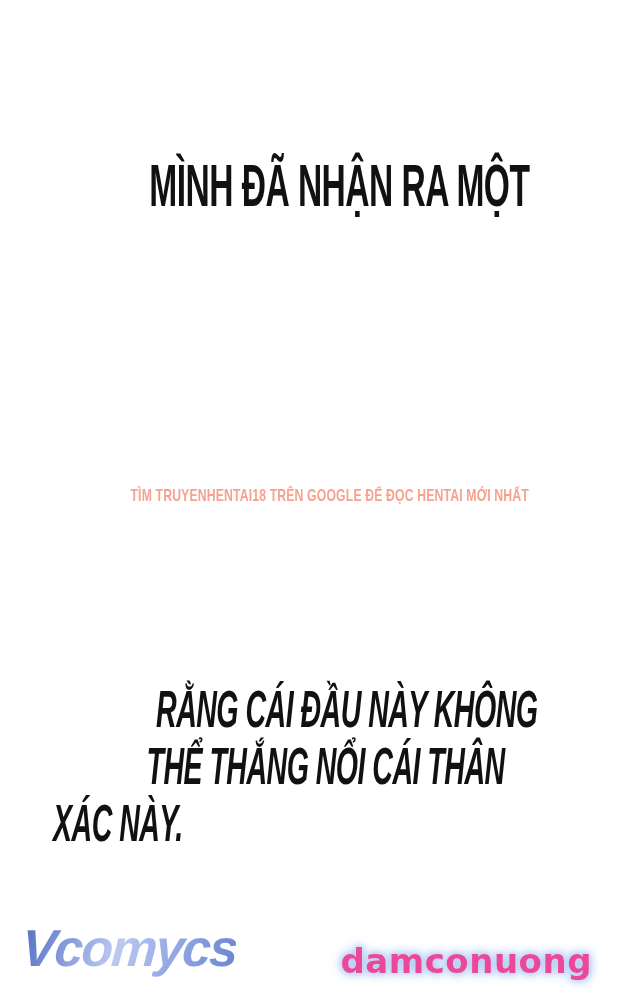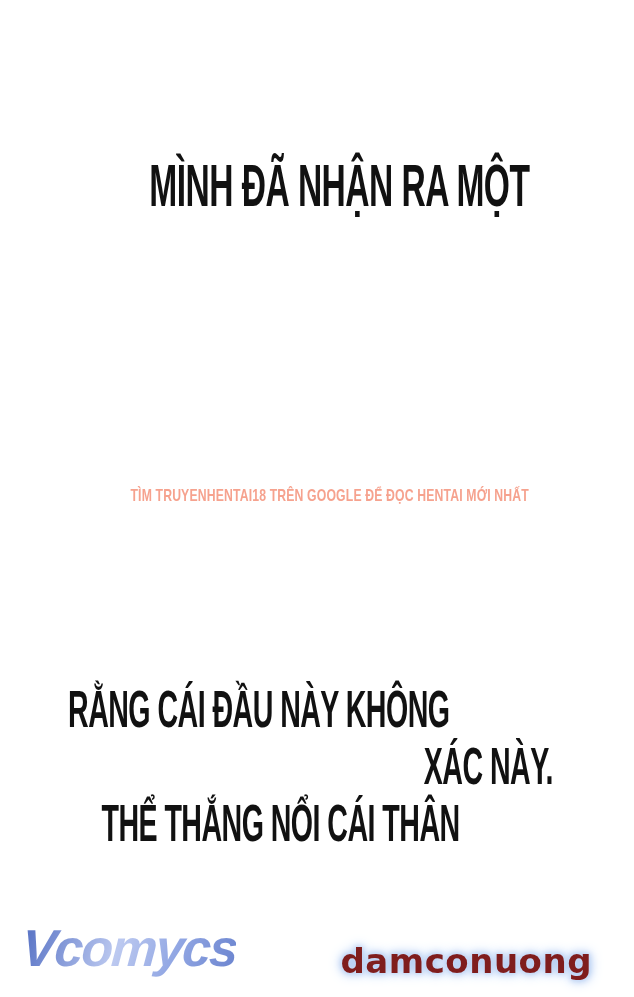--- a/index.html
+++ b/index.html
@@ -39,21 +39,22 @@
     letter-spacing: -1px;
     transform: scale(0.56, 1);
   }
   .narration-bottom {
     top: 680px;
   }
   .narration-bottom .line {
     height: 57px;
     display: flex;
     align-items: center;
-    justify-content: flex-end;
+    justify-content: flex-start;
+    font-style: italic;
   }
   .narration-bottom .condensed {
     font-size: 52px;
     line-height: 1.0;
     letter-spacing: -1px;
     transform: scale(0.55, 1);
     transform-origin: 50% 50%;
   }
 
   
@@ -93,21 +94,21 @@
 
   
   .site-badge {
     position: absolute;
     right: 14px;
     top: 944px;
     font-family: "DejaVu Sans", sans-serif;
     font-size: 34px;
     font-weight: 700;
     letter-spacing: 0.5px;
-    color: #7f1d1d;
+    color: #ec4899;
     text-shadow:
       0 0 2px #d4e2fa,
       0 0 5px #b9d0f4,
       0 0 9px #a9c6f1,
       0 0 14px #a9c6f1;
     line-height: 1.0;
   }
 </style>
 </head>
 <body>
@@ -120,24 +121,24 @@
 
   <div class="watermark-center">
     <span class="condensed">TÌM TRUYENHENTAI18 TRÊN GOOGLE ĐỂ ĐỌC HENTAI MỚI NHẤT</span>
   </div>
 
   <div class="narration narration-bottom">
     <div class="line">
       <span class="condensed">RẰNG CÁI ĐẦU NÀY KHÔNG</span>
     </div>
     <div class="line">
-      <span class="condensed">XÁC NÀY.</span>
+      <span class="condensed">THỂ THẮNG NỔI CÁI THÂN</span>
     </div>
     <div class="line">
-      <span class="condensed">THỂ THẮNG NỔI CÁI THÂN</span>
+      <span class="condensed">XÁC NÀY.</span>
     </div>
   </div>
 
   <div class="translator-logo">Vcomycs</div>
 
   <div class="site-badge">damconuong</div>
 
 </div>
 
 </body></html>

